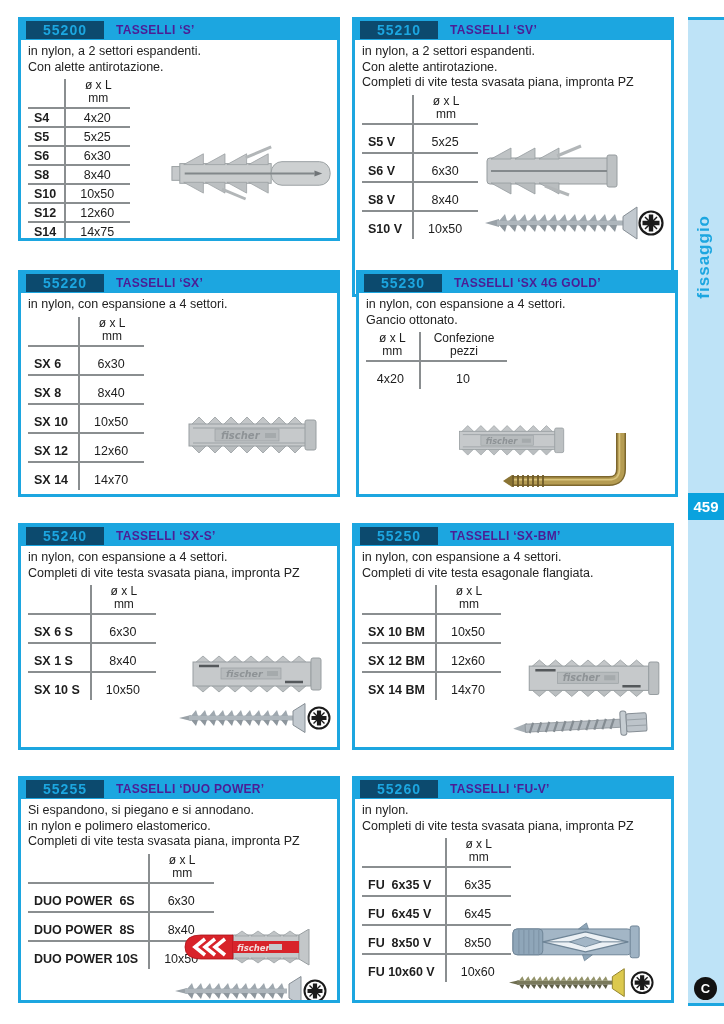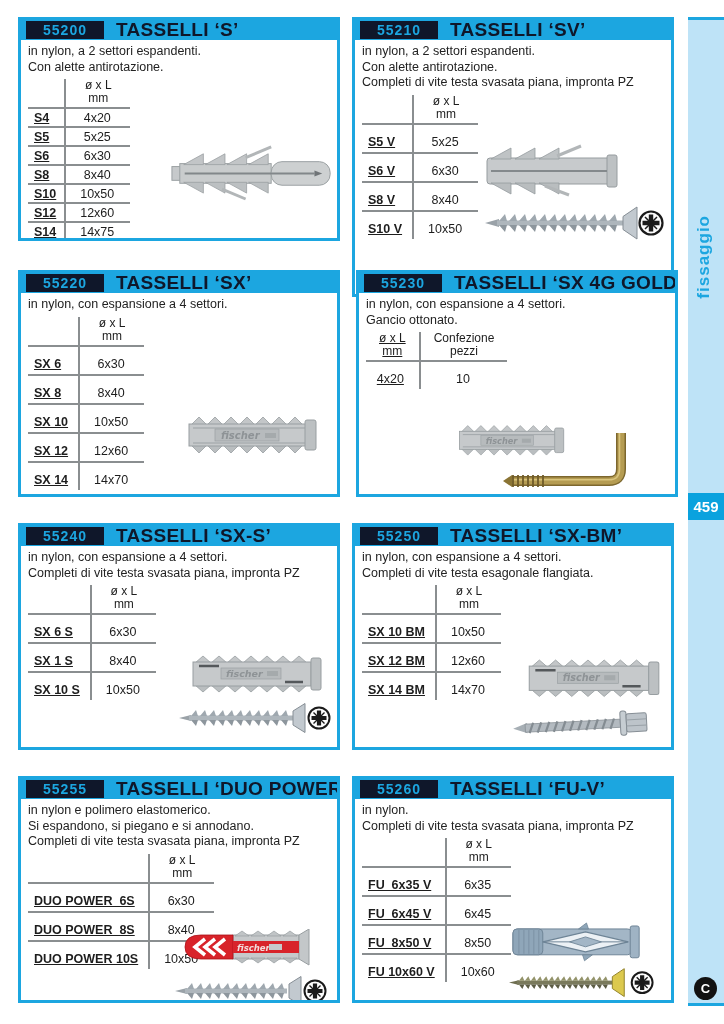--- a/index.html
+++ b/index.html
@@ -14,32 +14,32 @@
          border:3px solid var(--accent);background:#fff;overflow:hidden;}
   .panel-0{left:18px;top:17px;height:224px;}
   .panel-1{left:352px;top:17px;height:280px;}
   .panel-2{left:18px;top:270px;}
   .panel-3{left:356px;top:270px;}
   .panel-4{left:18px;top:523px;}
   .panel-5{left:352px;top:523px;}
   .panel-6{left:18px;top:776px;}
   .panel-7{left:352px;top:776px;}
   .phead{height:20px;background:var(--accent);position:relative;}
-  .code{position:absolute;left:5px;top:1px;bottom:1px;width:78px;background:#0f172a;
+  .code{position:absolute;left:5px;top:1px;bottom:1px;width:78px;background:#0c4a6e;
         color:var(--accent);font-weight:bold;font-size:14px;letter-spacing:1px;
         display:flex;align-items:center;justify-content:center;}
   .ptitle{position:absolute;left:95px;top:0;bottom:0;display:flex;align-items:center;
-        color:#0f172a;font-weight:bold;font-size:19px;letter-spacing:.3px;white-space:nowrap;}
+        color:#4c1d95;font-weight:bold;font-size:12px;letter-spacing:.3px;white-space:nowrap;}
   .pdesc{margin:4px 6px 0 7px;font-size:12.5px;line-height:15.5px;color:#222;}
   table.sizes{border-collapse:collapse;margin:4px 0 0 7px;}
   .sizes th,.sizes td{font-size:12.5px;color:#1d1d1d;}
   .sizes thead th{font-weight:normal;padding:0 13px 2px;vertical-align:bottom;}
   .sizes thead th div{font-size:12px;line-height:13px;text-align:center;}
   .sizes td{padding:10px 8px 2px 6px;line-height:15px;}
-  .sizes .c1{border-right:2px solid var(--line);text-decoration:underline;}
+  .sizes .c1{border-right:2px solid var(--line);}
   .sizes td.c1{font-weight:bold;text-align:left;white-space:pre;padding-right:10px;}
   .sizes td.c2{text-align:center;min-width:50px;}
   .sizes tbody td{border-top:2px solid var(--line);}
   .sizes.plain-first td.c1{font-weight:normal;text-align:center;}
   .sizes.compact td{padding:1.5px 8px 1.5px 6px;line-height:14px;}
   .art{position:absolute;text-align:center;}
   .panel-0 .art{left:146px;top:122px;width:172px;}
   .panel-1 .art{left:118px;top:124px;width:200px;}
   .panel-2 .art{left:160px;top:136px;width:150px;}
   .panel-3 .art{left:92px;top:146px;width:200px;}
@@ -411,22 +411,22 @@
   </svg>
         </div>
   </section>
 
   <section class="panel panel-6">
     <header class="phead">
       <div class="code">55255</div>
       <div class="ptitle">TASSELLI ‘DUO POWER’</div>
     </header>
     <div class="pdesc">
+          <div>Si espandono, si piegano e si annodano.</div>
           <div>in nylon e polimero elastomerico.</div>
-          <div>Si espandono, si piegano e si annodano.</div>
           <div>Completi di vite testa svasata piana, impronta PZ</div>
         </div>
     <table class="sizes">
       <thead>
         <tr>
           <th class="c1"></th>
           <th class="c2">
                 <div>ø x L</div>
                 <div>mm</div>
               </th>

